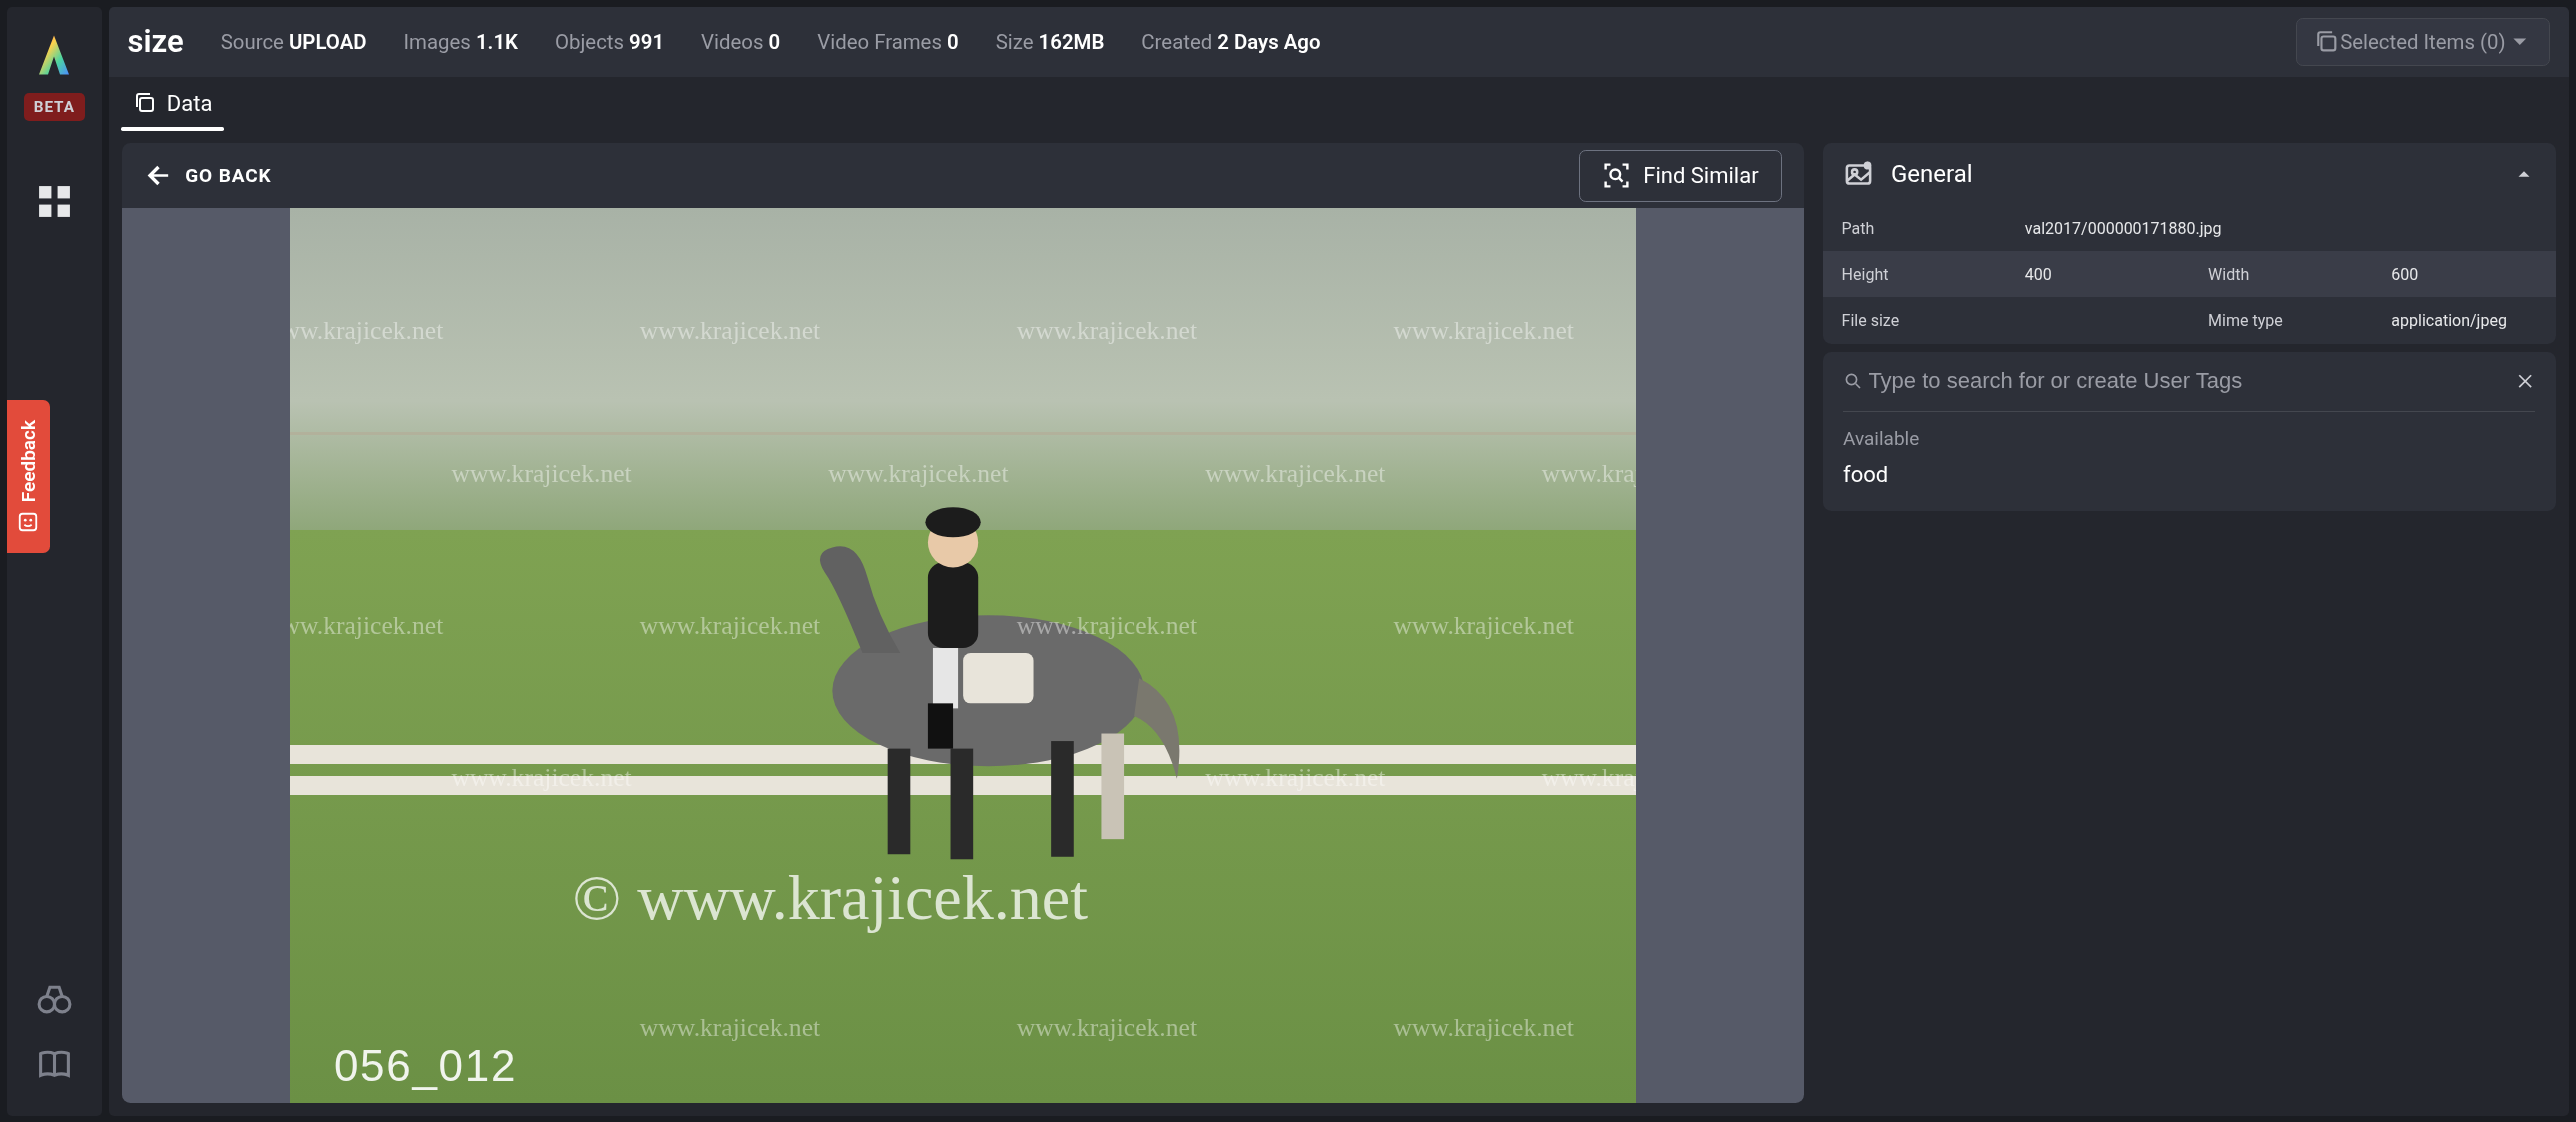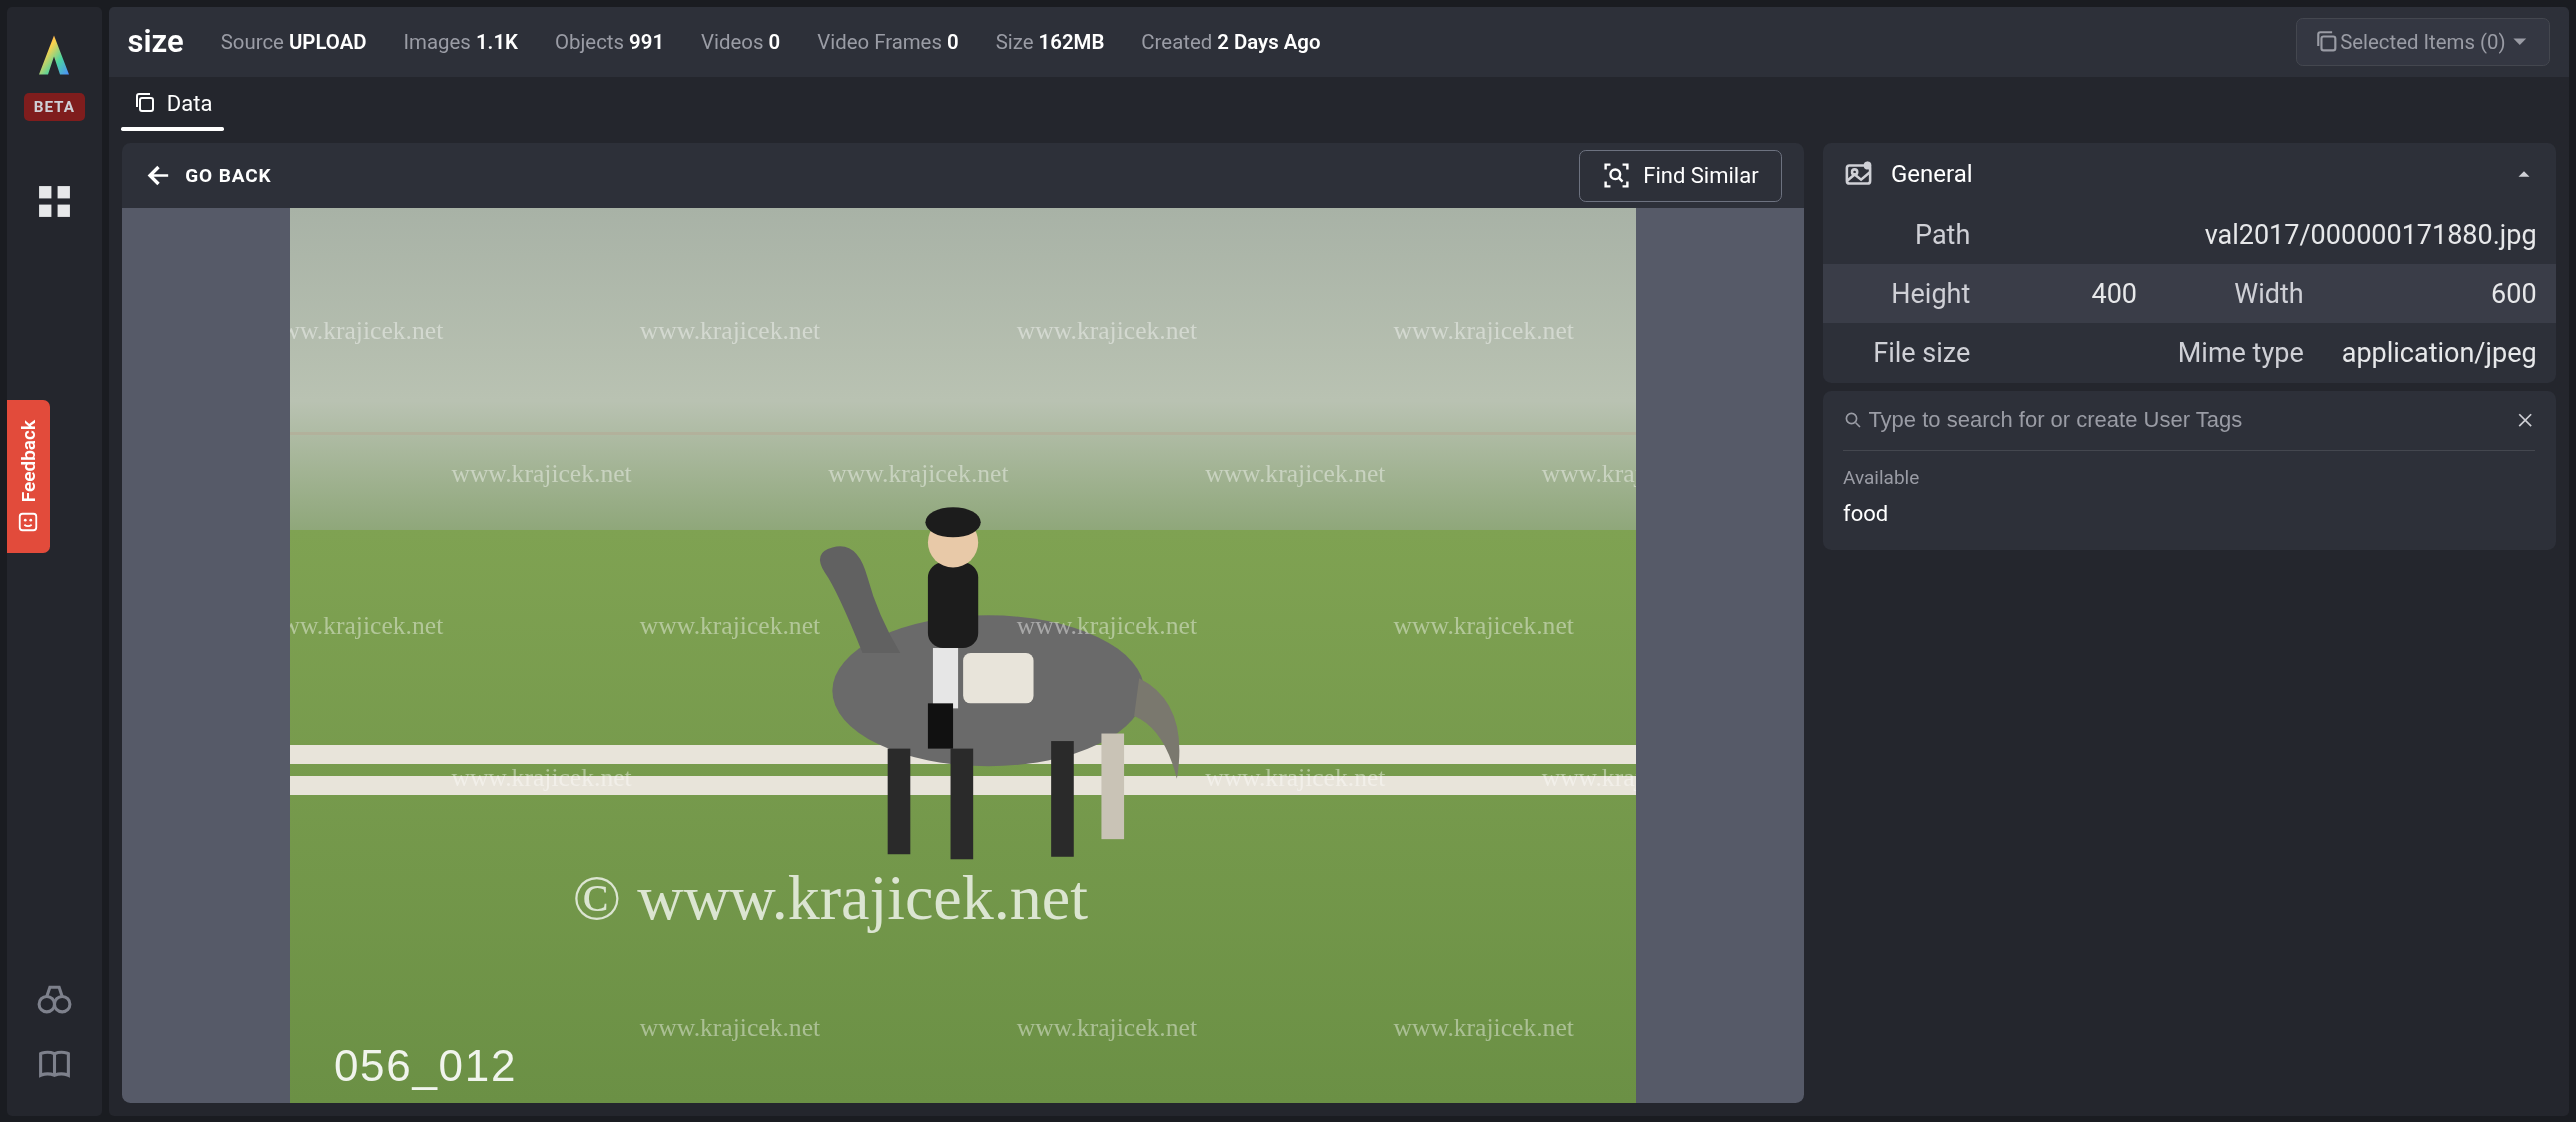--- a/index.html
+++ b/index.html
@@ -270,23 +270,22 @@
 
   .kv-table {
     display: grid;
     grid-template-columns: 1fr 1fr 1fr 1fr;
   }
   .kv-row {
     display: contents;
   }
   .kv-cell {
     padding: 13.6px 19px;
-    font-size: 27px;
+    font-size: 16px;
     color: #e7e8ea;
-    text-align: right;
   }
   .kv-cell.label { color: #cfd0d6; }
   .row-alt .kv-cell { background: var(--bg-row-alt); }
 
   .tags-body {
     padding: 0 0 19px 0;
   }
   .tag-search-row {
     display: flex; align-items: center;
     padding: 15.3px 20.4px;

